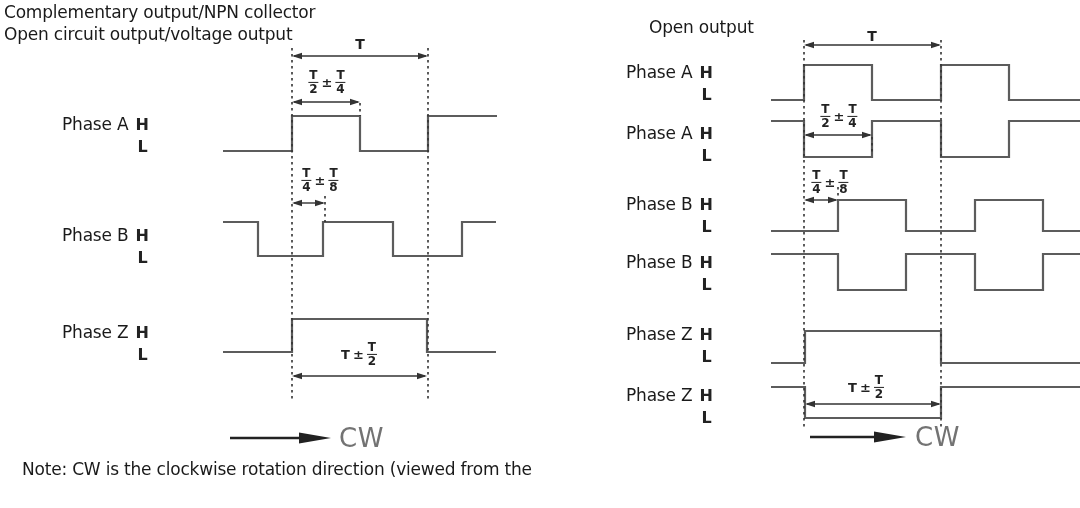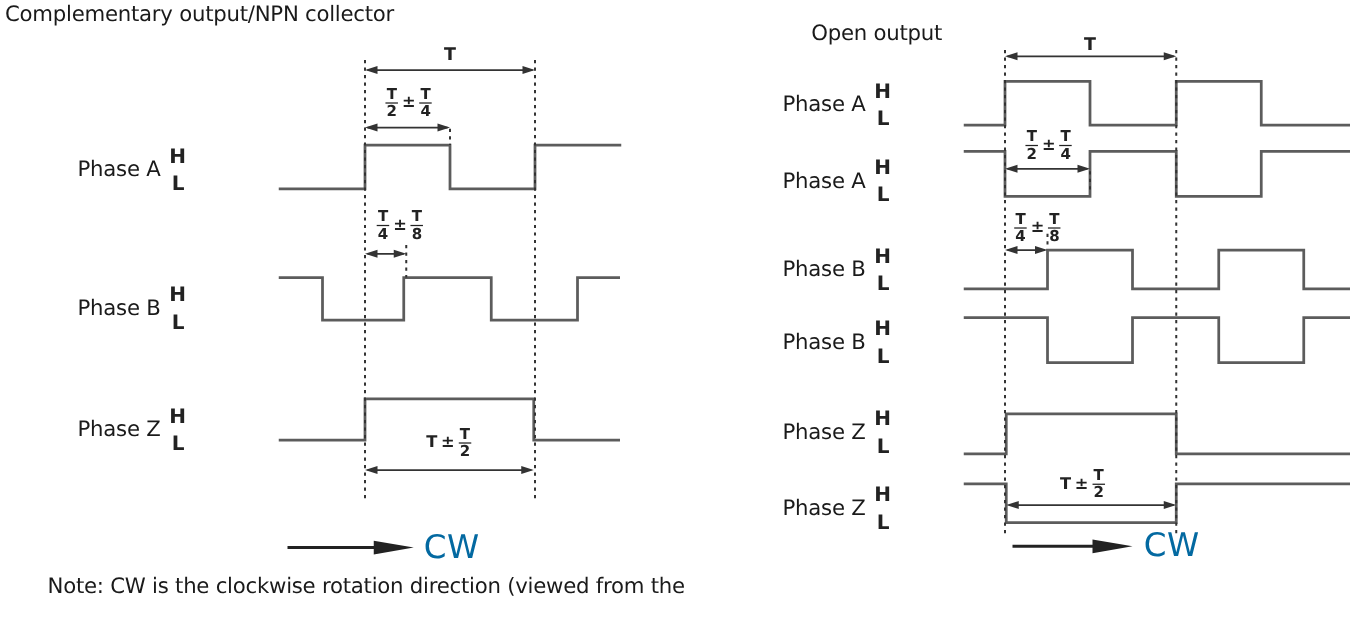--- a/index.html
+++ b/index.html
@@ -9,25 +9,25 @@
   }
   #diagram-svg{position:absolute;left:0;top:0;}
   .title{position:absolute;font-size:17px;line-height:22px;letter-spacing:-0.2px;white-space:nowrap;}
   .t-label{position:absolute;font-size:14px;font-weight:bold;transform:translateX(-50%);color:#222;}
   .dim-label{position:absolute;transform:translate(-50%,-50%);display:flex;align-items:center;gap:3px;color:#222;white-space:nowrap;}
   .frac{display:inline-flex;flex-direction:column;align-items:center;line-height:1.05;font-size:12px;font-weight:bold;}
   .frac .num{border-bottom:1.4px solid #222;padding:0 1px 0 1px;}
   .frac .den{padding-top:0px;}
   .pm{font-size:13px;font-weight:bold;}
   .tplain{font-size:13px;font-weight:bold;}
-  .phase-group{position:absolute;display:flex;align-items:center;white-space:nowrap;}
+  .phase-group{position:absolute;display:flex;align-items:flex-start;white-space:nowrap;}
   .phase-name{font-size:17px;letter-spacing:-0.2px;}
   .hl-col{display:inline-flex;flex-direction:column;align-items:flex-start;font-size:16px;font-weight:bold;line-height:1.35;margin-left:7px;color:#222;}
   .hl-col .lo{padding-left:2px;}
-  .cw-label{position:absolute;font-size:26px;letter-spacing:0.5px;color:#0369a1;}
+  .cw-label{position:absolute;font-size:26px;letter-spacing:0.5px;color:#737373;}
   .note{position:absolute;font-size:17px;line-height:22px;letter-spacing:-0.2px;white-space:nowrap;}
 </style>
 </head>
 <body>
 
 <div class="canvas">
 
   <svg id="diagram-svg" width="1080" height="508" viewBox="0 0 1080 508">
       <polyline points="223,151 292,151 292,116 360,116 360,151 428,151 428,116 497,116" fill="none" stroke="#5c5c5c" stroke-width="2.2" stroke-linejoin="miter"></polyline>
       <polyline points="223,222 258,222 258,256 323,256 323,222 393,222 393,256 462,256 462,222 496,222" fill="none" stroke="#5c5c5c" stroke-width="2.2" stroke-linejoin="miter"></polyline>
@@ -71,20 +71,21 @@
       <polygon points="805,404 815,400.8 815,407.2" fill="#333333"></polygon>
       <polygon points="941,404 931,400.8 931,407.2" fill="#333333"></polygon>
       <line x1="230" y1="438" x2="305" y2="438" stroke="#222222" stroke-width="2.4"></line>
       <polygon points="331,438 299,432.5 299,443.5" fill="#222222"></polygon>
       <line x1="810" y1="437" x2="880" y2="437" stroke="#222222" stroke-width="2.4"></line>
       <polygon points="906,437 874,431.5 874,442.5" fill="#222222"></polygon>
     </svg>
 
   <div class="title" style="left:4px;top:1px">
     <div>Complementary output/NPN collector</div>
+    <div>Open circuit output/voltage output</div>
   </div>
 
   <div class="title" style="left:649px;top:16px">Open output</div>
 
   <div class="t-label" style="left:360px;top:36px">T</div>
   <div class="t-label" style="left:872px;top:28px">T</div>
 
   <div class="dim-label" style="left:327px;top:82px">
     <span class="frac">
         <span class="num">T</span>
@@ -208,17 +209,17 @@
     <span class="phase-name">Phase Z</span>
     <span class="hl-col">
         <span class="hi">H</span>
         <span class="lo">L</span>
       </span>
   </div>
 
   <div class="cw-label" style="left:339px;top:423px">CW</div>
   <div class="cw-label" style="left:915px;top:422px">CW</div>
 
-  <div class="note" style="left:38px;top:458px">
+  <div class="note" style="left:22px;top:458px">
     <div>Note: CW is the clockwise rotation direction (viewed from the</div>
   </div>
 
 </div>
 
 </body></html>

